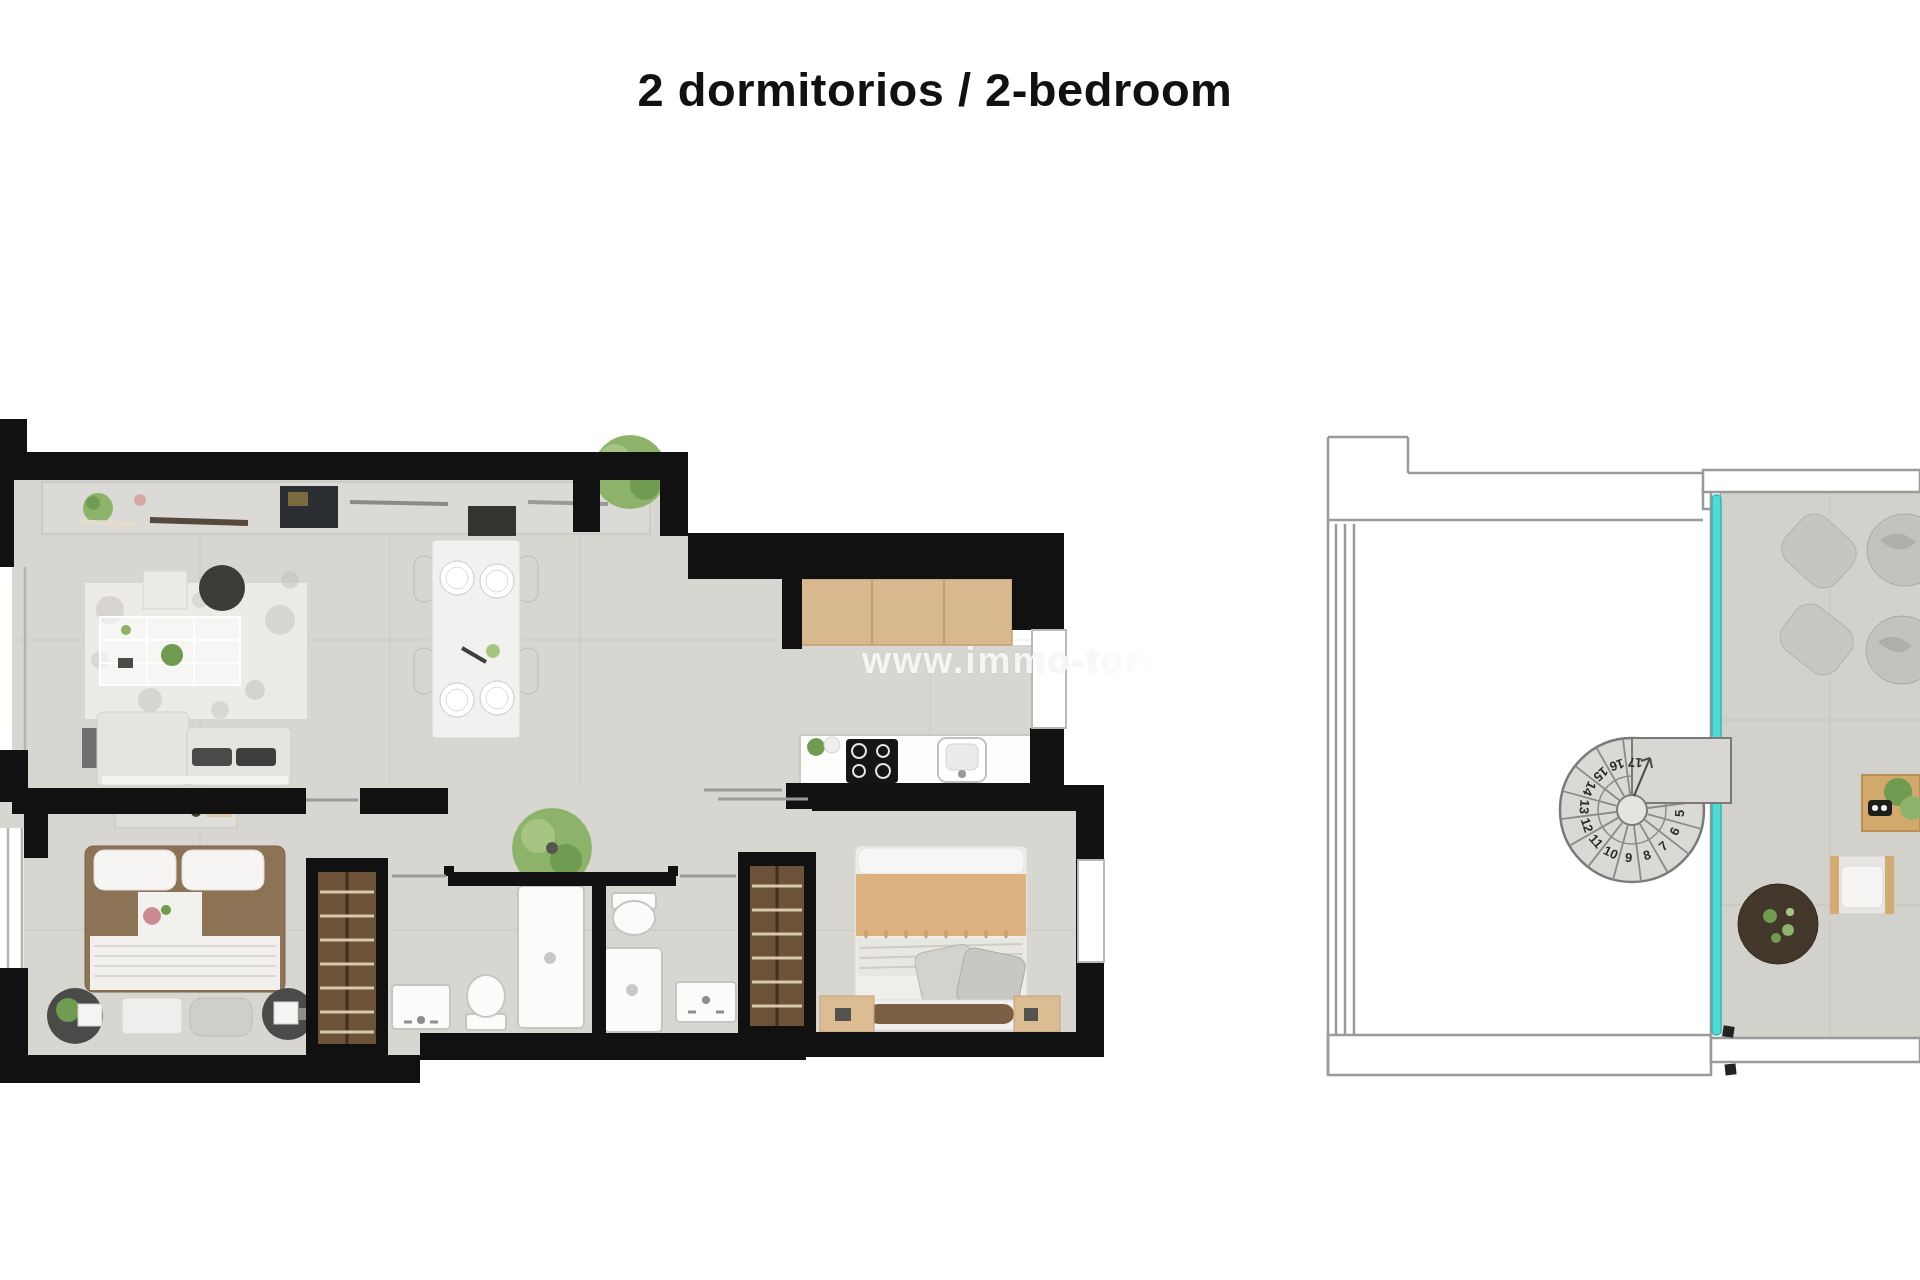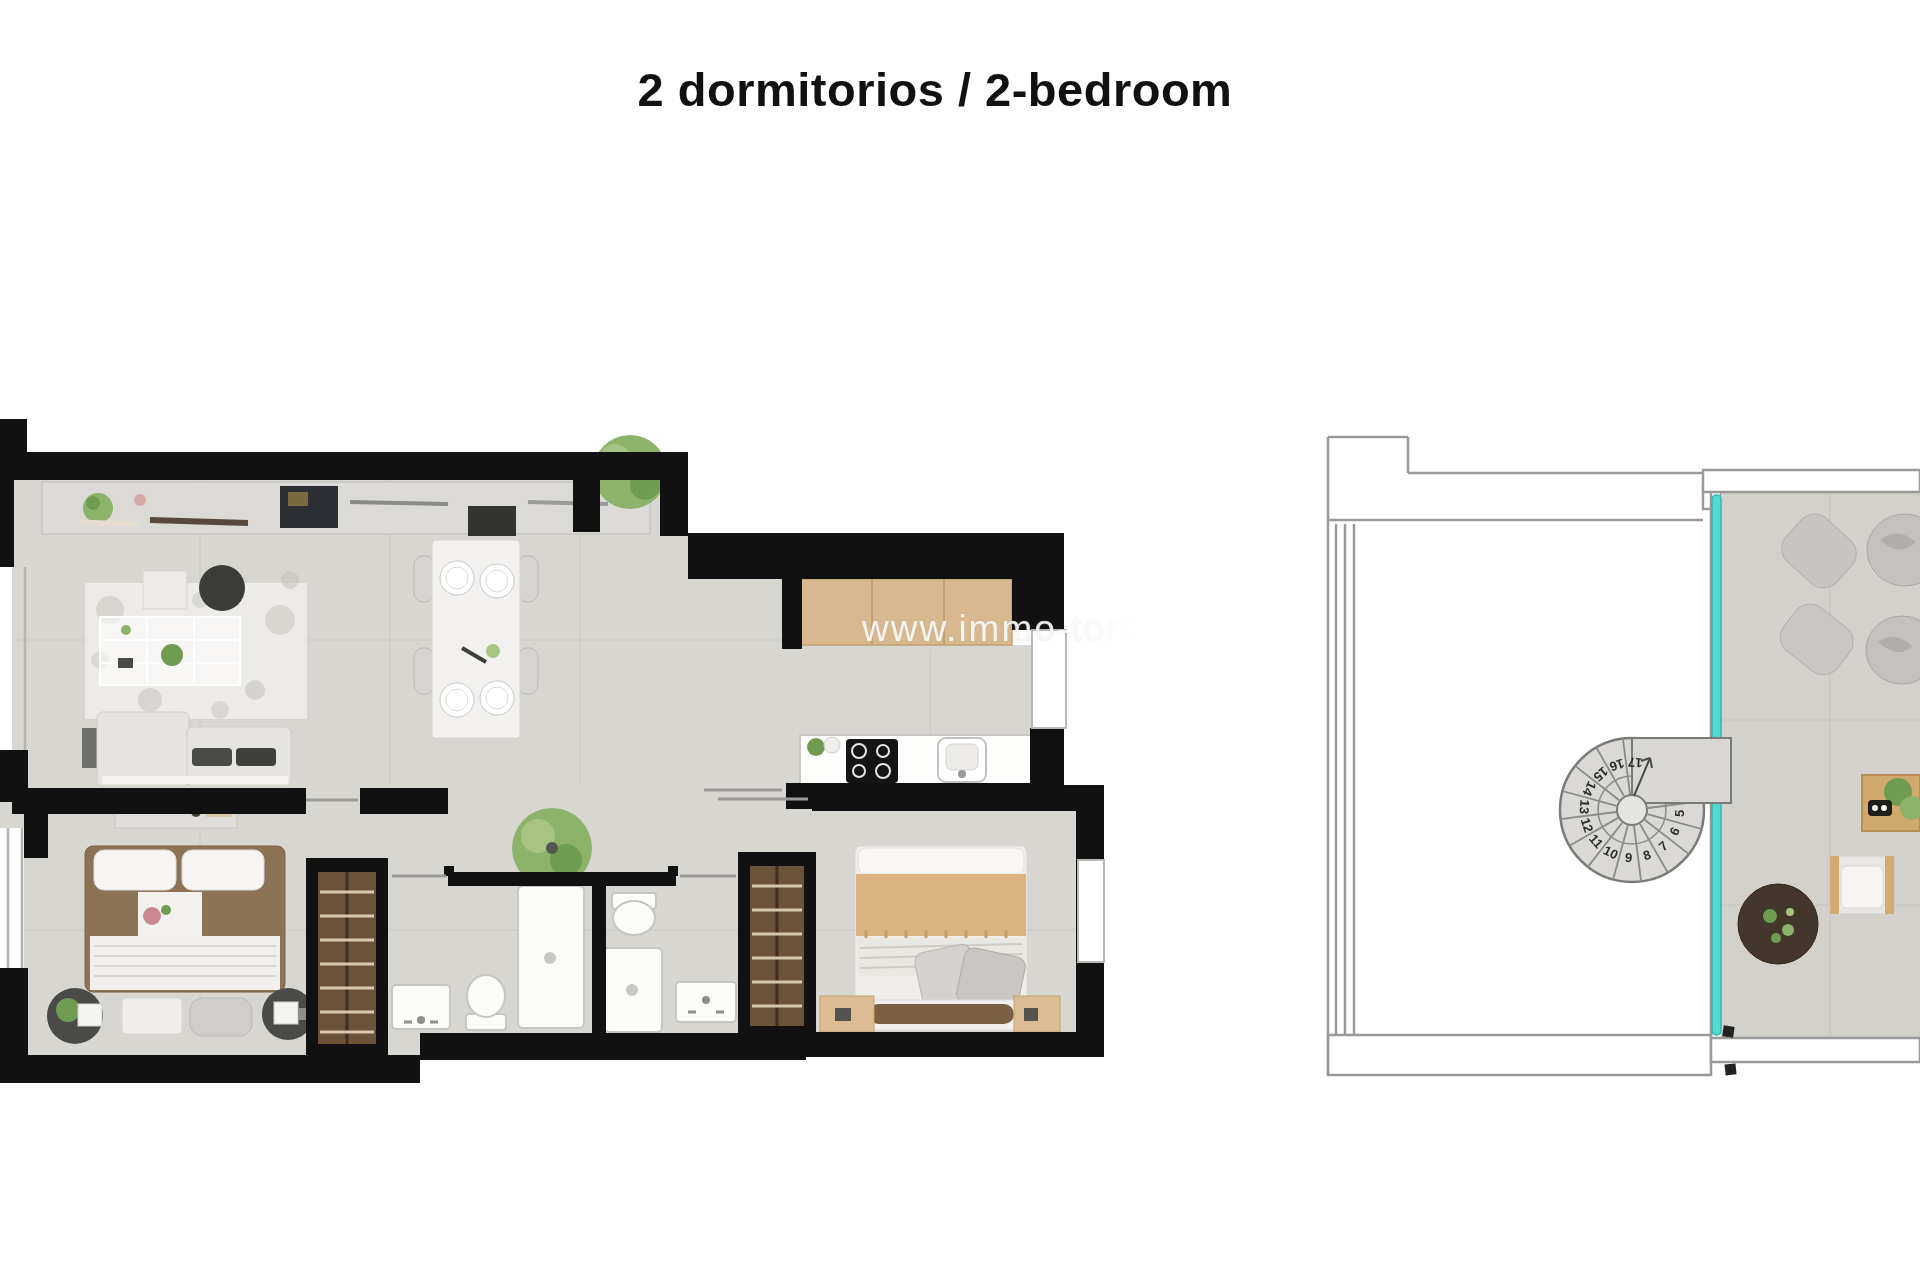--- a/index.html
+++ b/index.html
@@ -2,21 +2,21 @@
 <html><head>
 <meta charset="utf-8">
 <style>
   html,body{margin:0;padding:0;background:#ffffff;}
   body{width:1920px;height:1280px;overflow:hidden;position:relative;
        font-family:"Liberation Sans","DejaVu Sans",sans-serif;}
   .stage{position:absolute;left:0;top:0;width:1920px;height:1280px;}
   .title-block{position:absolute;left:335px;top:30px;width:1200px;text-align:center;color:#111;margin-top:32px;}
   .title-line1{font-size:47px;font-weight:700;letter-spacing:.5px;}
   .title-line2{font-size:47px;font-weight:700;letter-spacing:.5px;margin-top:22px;}
-  .watermark{position:absolute;left:862px;top:608px;font-size:37px;font-weight:400;
+  .watermark{position:absolute;left:862px;top:640px;font-size:37px;font-weight:700;
              letter-spacing:2px;color:rgba(248,248,246,.92);white-space:nowrap;
              -webkit-mask-image:linear-gradient(to right,#000 72%,transparent 99%);
              mask-image:linear-gradient(to right,#000 72%,transparent 99%);
              text-shadow:0 0 2px rgba(180,180,180,.35);}
   svg{position:absolute;left:0;top:0;}
   svg text.stepnum{font-size:13px;font-weight:700;fill:#2b2b2b;font-family:"Liberation Sans",sans-serif;}
   .w{fill:#111111;}           
   .floor{fill:#d8d6d1;}
   .grid{stroke:rgba(100,100,92,.06);stroke-width:2;}
   .win{fill:#ffffff;stroke:#b9b8b4;stroke-width:2;}

